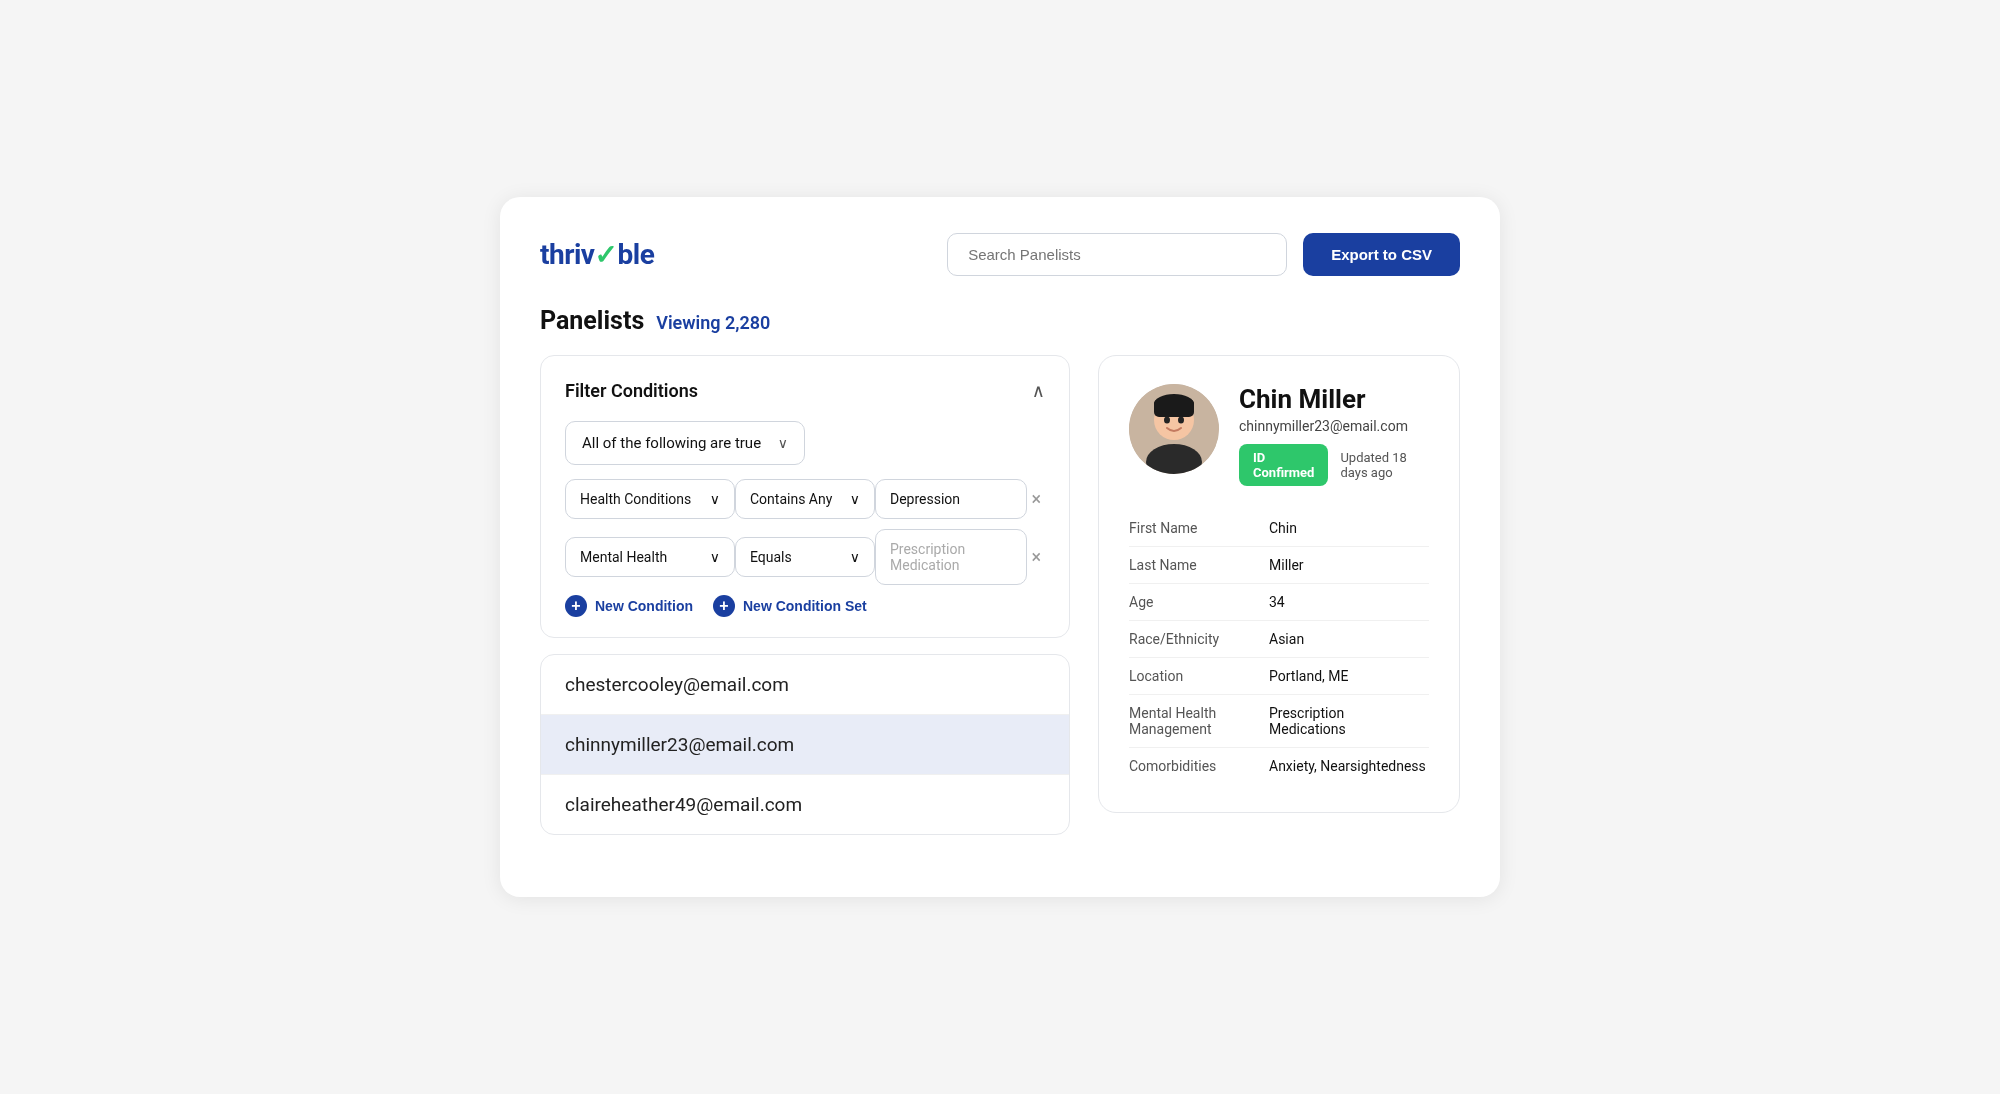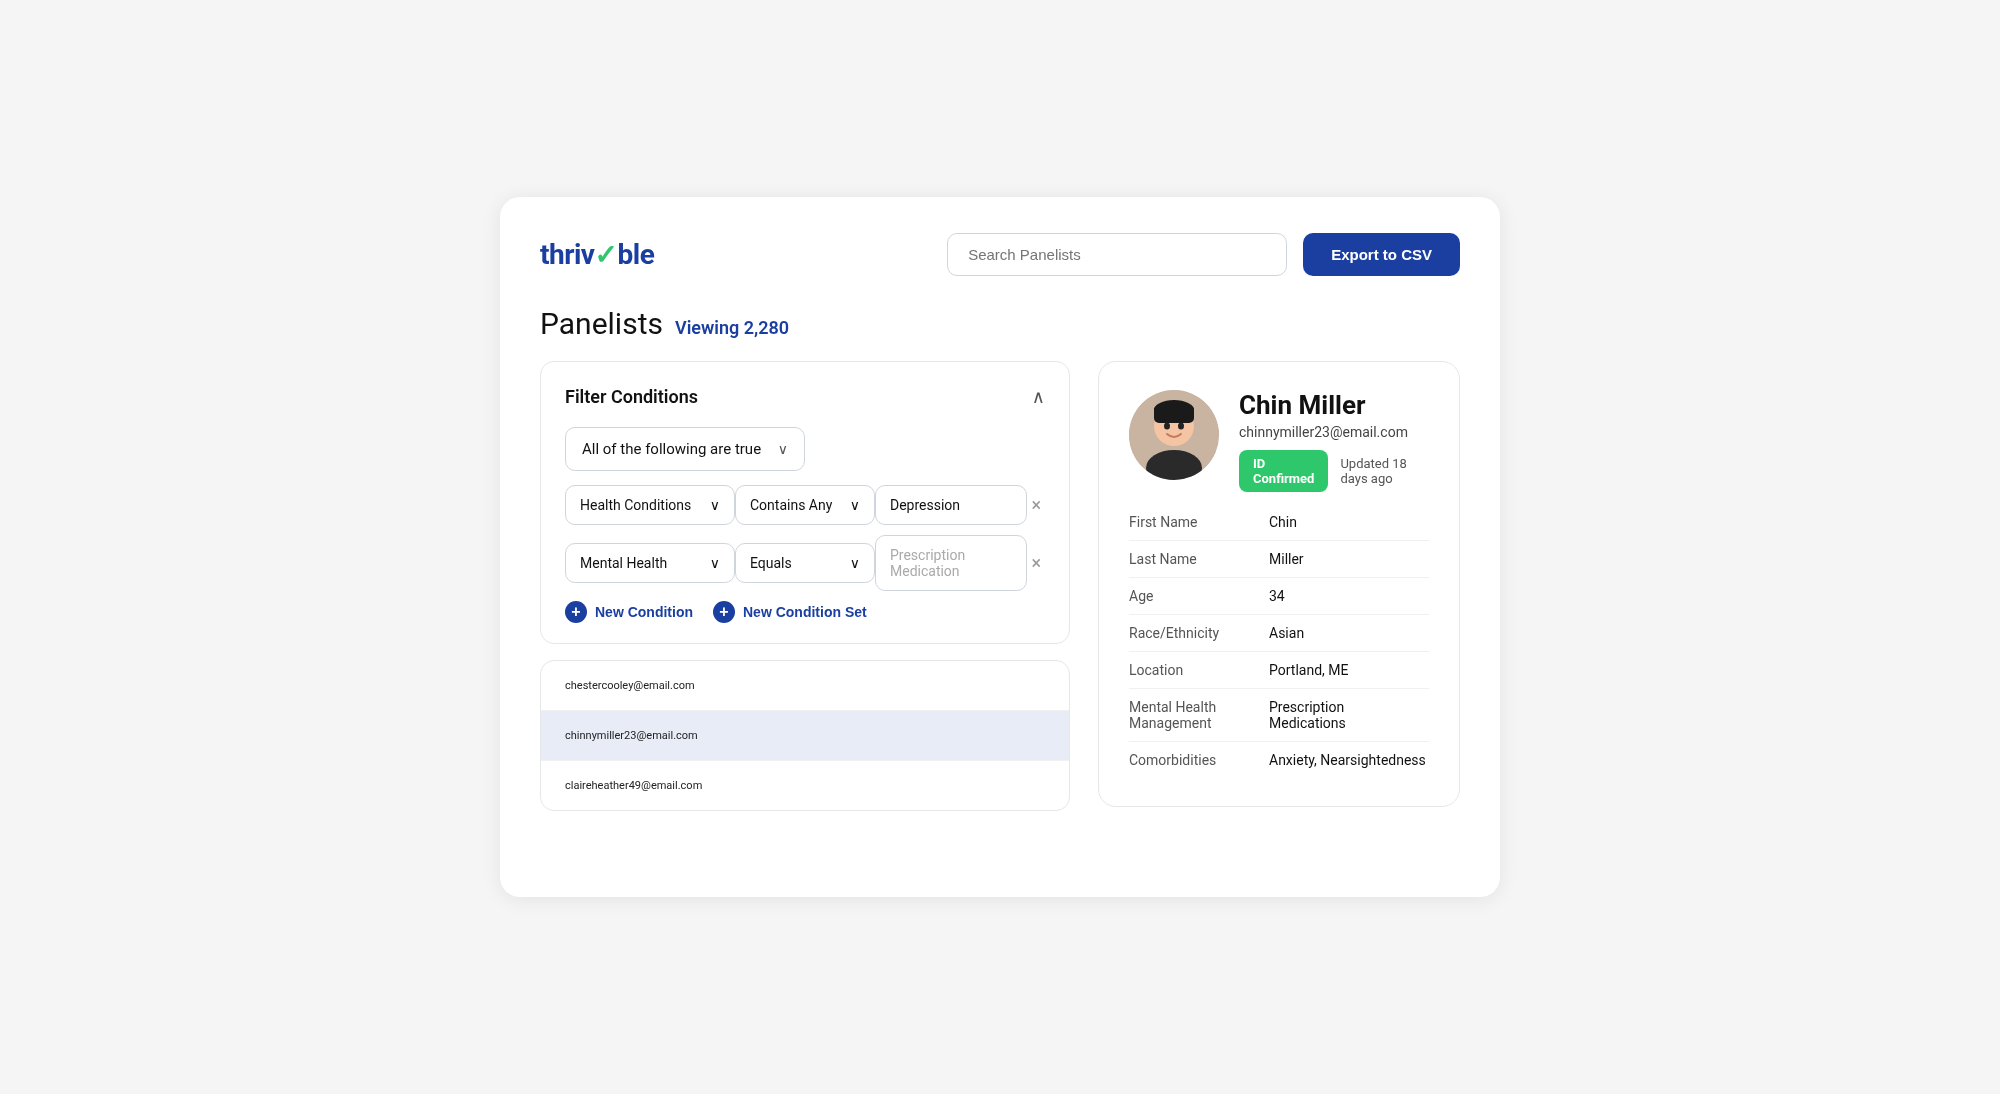--- a/index.html
+++ b/index.html
@@ -64,22 +64,22 @@
       white-space: nowrap;
     }
     
     .panelists-title {
       display: flex;
       align-items: baseline;
       gap: 12px;
       margin-bottom: 20px;
     }
     .panelists-title h1 {
-      font-size: 30px;
-      font-weight: 400;
+      font-size: 25px;
+      font-weight: 700;
       color: #111;
     }
     .viewing-count {
       font-size: 18px;
       font-weight: 600;
       color: #1a3fa0;
     }
     
     .main-layout {
       display: flex;
@@ -202,21 +202,21 @@
       line-height: 1;
     }
     
     .email-list {
       border: 1.5px solid #e5e7eb;
       border-radius: 14px;
       overflow: hidden;
     }
     .email-item {
       padding: 18px 24px;
-      font-size: 11px;
+      font-size: 19px;
       color: #222;
       border-bottom: 1px solid #f0f0f0;
       cursor: pointer;
     }
     .email-item.selected {
       background: #e8ecf7;
     }
     .email-item:last-child {
       border-bottom: none;
     }
@@ -225,21 +225,21 @@
       flex: 1;
       border: 1.5px solid #e5e7eb;
       border-radius: 18px;
       padding: 28px 30px;
       background: white;
     }
     .profile-top {
       display: flex;
       align-items: flex-start;
       gap: 20px;
-      margin-bottom: 12px;
+      margin-bottom: 24px;
     }
     .avatar-circle {
       width: 90px;
       height: 90px;
       border-radius: 50%;
       background: #c8b8a8;
       overflow: hidden;
       flex-shrink: 0;
       display: flex;
       align-items: center;

